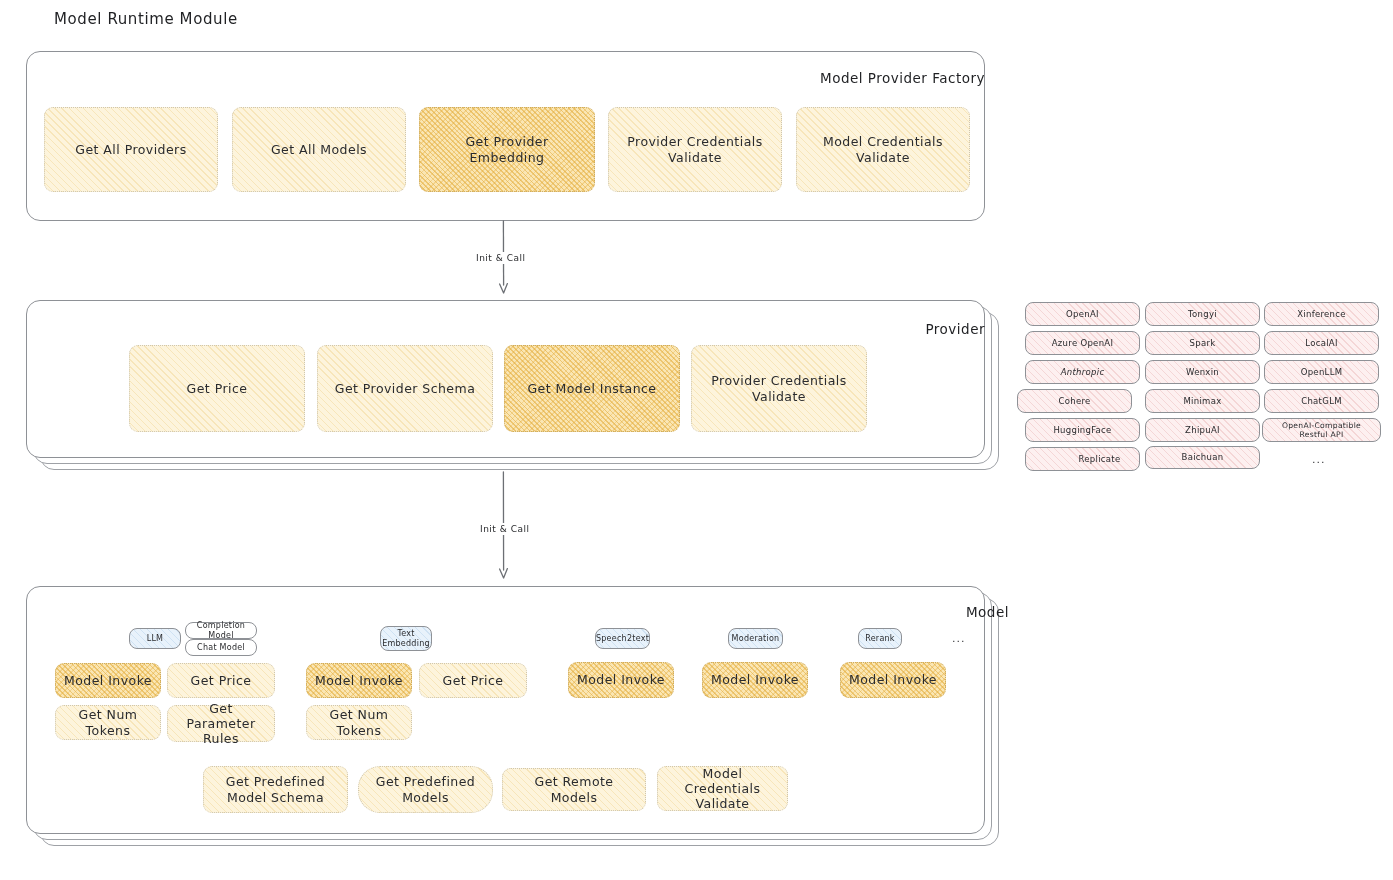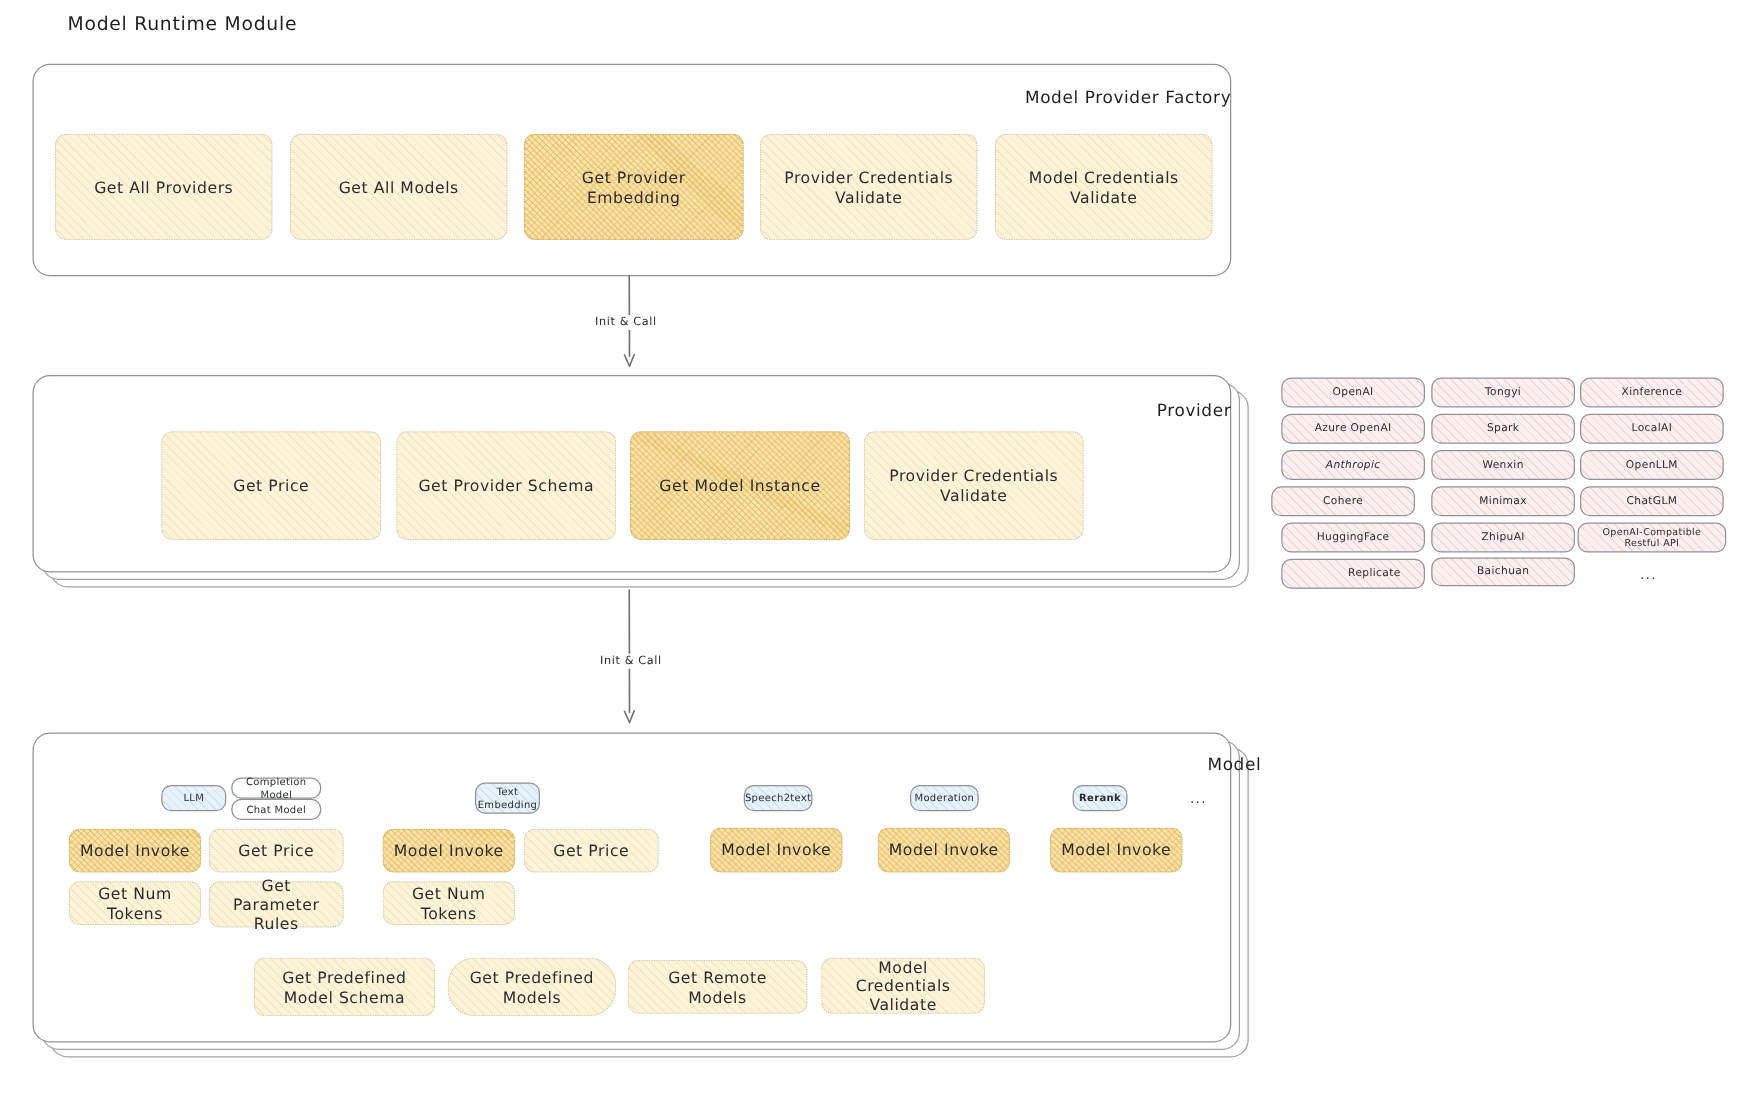--- a/index.html
+++ b/index.html
@@ -283,21 +283,21 @@
 
 <div class="node fill-blue" style="left:380px; top:626px; width:52px; height:25px; z-index:2;">
   <span>Text Embedding</span>
 </div>
 <div class="node fill-blue" style="left:595px; top:628px; width:55px; height:21px; z-index:2;">
   <span>Speech2text</span>
 </div>
 <div class="node fill-blue" style="left:728px; top:628px; width:55px; height:21px; z-index:2;">
   <span>Moderation</span>
 </div>
-<div class="node fill-blue" style="left:858px; top:628px; width:44px; height:21px; z-index:2;font-weight:bold;">
+<div class="node fill-blue" style="left:858px; top:628px; width:44px; height:21px; z-index:2;">
   <span>Rerank</span>
 </div>
 <div class="ellipsis" style="left:952px; top:632px; z-index:2;">...</div>
 
 <div class="node fill-gold" style="left:55px; top:663px; width:106px; height:35px; z-index:2;">
   <span>Model Invoke</span>
 </div>
 <div class="node fill-cream" style="left:167px; top:663px; width:108px; height:35px; z-index:2;">
   <span>Get Price</span>
 </div>

